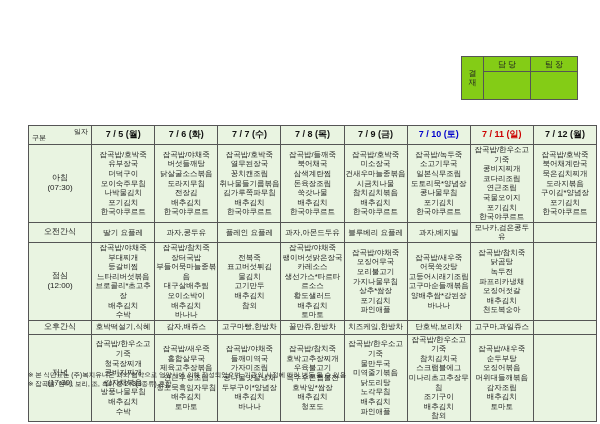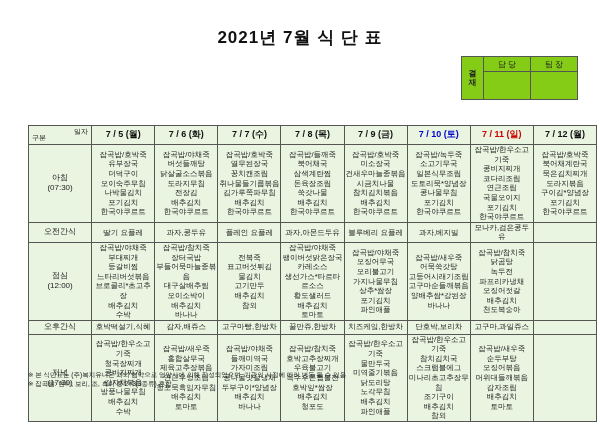--- a/index.html
+++ b/index.html
@@ -4,21 +4,21 @@
 <style>
   html,body{margin:0;padding:0;background:#ffffff;}
   .page{position:relative;width:600px;height:424px;background:#ffffff;overflow:hidden;
         font-family:"Liberation Sans","DejaVu Sans",sans-serif;color:#1a1a1a;}
   .title{position:absolute;top:26px;left:0;width:100%;text-align:center;
          font-size:17px;font-weight:bold;letter-spacing:1px;color:#111;}
   
   .approval{position:absolute;top:56px;right:22px;border-collapse:collapse;}
   .approval td{border:1px solid #555;background:#84cc16;font-size:8px;color:#222;
                text-align:center;vertical-align:middle;padding:0;}
-  .approval .stamp{width:15px;line-height:1.15;word-break:break-all;padding:1px 3px;font-weight:bold;}
+  .approval .stamp{width:15px;line-height:1.15;word-break:break-all;padding:1px 3px;}
   .approval .head{width:46px;height:14px;}
   .approval .sign{height:27px;}
   .subtitle{position:absolute;top:102px;left:28px;font-size:10.5px;font-weight:bold;color:#111;}
   
   table.menu{position:absolute;top:125px;left:28px;width:569px;border-collapse:collapse;table-layout:fixed;}
   table.menu th,table.menu td{border:1px solid #555;background:#e9f4e1;padding:0 1px;
        font-size:7.5px;line-height:9.6px;text-align:center;vertical-align:middle;color:#222;}
   table.menu th.datehead{font-size:9px;font-weight:bold;height:18px;}
   table.menu td.rowlabel{font-size:8px;line-height:10px;color:#222;}
   tr.meal-am td.menu-cell, tr.meal-lunch td.menu-cell{height:72px;}
@@ -27,21 +27,20 @@
   th.corner{position:relative;height:18px;
     background-image:linear-gradient(to bottom right,transparent 48.5%,#555 48.5%,#555 51.5%,transparent 51.5%);}
   th.corner .c-top{position:absolute;top:1px;right:3px;font-size:7px;font-weight:normal;}
   th.corner .c-bot{position:absolute;bottom:1px;left:3px;font-size:7px;font-weight:normal;}
   .footnotes{position:absolute;top:371px;left:28px;font-size:6.5px;line-height:8.5px;color:#222;}
 </style>
 </head>
 <body>
 
 <div class="page">
-  <div class="title">2021년 7월 식 단 표</div>
 
   <table class="approval">
     <tbody>
         <tr>
       <td rowspan="2" class="stamp">결재</td>
       <td class="head">담 당</td>
       <td class="head">팀 장</td>
     </tr>
     <tr>
       <td class="sign"></td>

